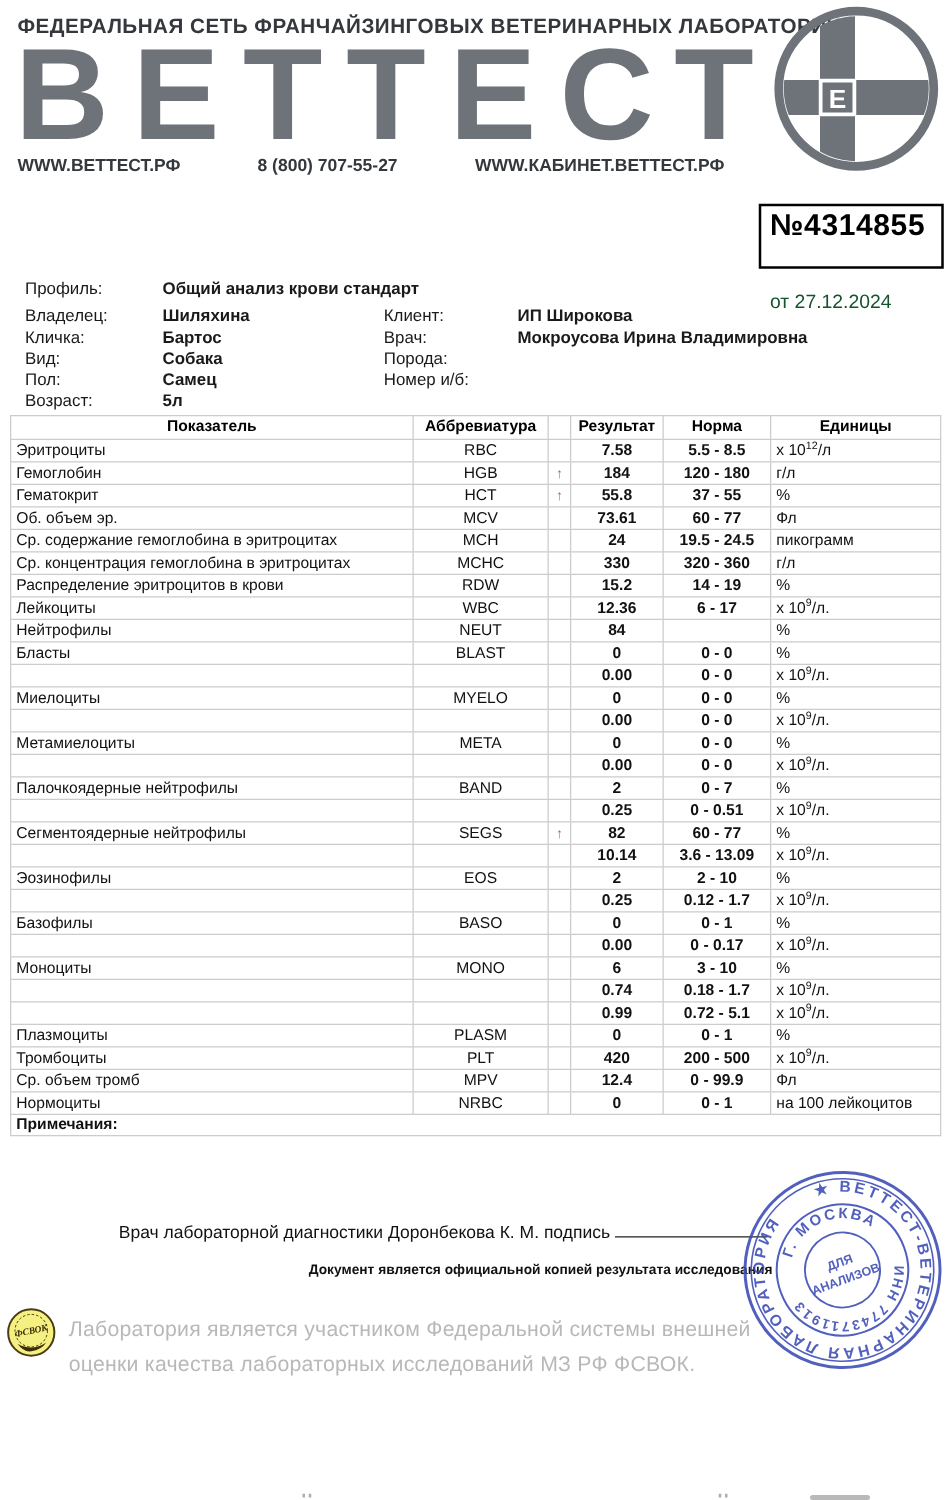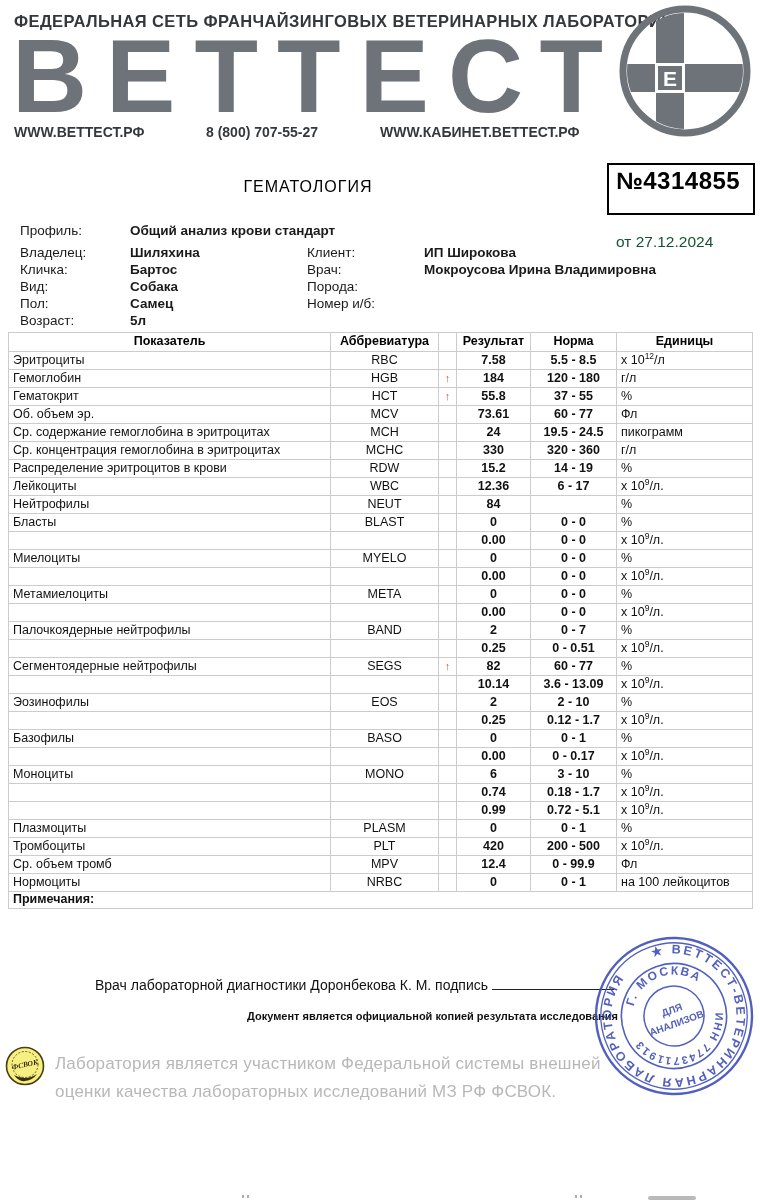--- a/index.html
+++ b/index.html
@@ -21,21 +21,21 @@
   .num-box { position:absolute; left:607px; top:163px; width:148px; height:52px;
              border:2px solid #000; padding:3px 7px 0 7px; background:#fff; }
   .num-box .num { font-size:24px; font-weight:bold; line-height:1.05; letter-spacing:.5px; color:#000; }
   .num-box .date { font-size:15.5px; color:#14532d;margin-top:40px; }
 
   
   .info-row { position:absolute; height:16px; font-size:13.5px; color:#1a1a1a; white-space:nowrap; }
   .info-row .lbl { position:absolute; left:0; }
   .info-row .val { position:absolute; font-weight:bold; }
   .col1 { left:20px; width:300px;text-align:right; } .col1 .val { left:110px; }
-  .col2 { left:307px; width:440px; } .col2 .val { left:117px; }
+  .col2 { left:307px; width:440px; } .col2 .val { left:107px; }
 
   
   .report-table { position:absolute; left:8px; top:332px; width:744px;
                   border-collapse:collapse; table-layout:fixed; font-size:12.5px; color:#111;border-radius:26px; }
   .report-table th, .report-table td { border:1px solid #ccc; height:18px; padding:0 4px;
                   line-height:1.05; white-space:nowrap; overflow:hidden; vertical-align:middle; }
   .report-table th { font-weight:bold; text-align:center; height:19px; color:#000; }
   .report-table td.c { text-align:center; }
   .report-table td.b { font-weight:bold; }
   .report-table td .flag-up { color:#d9534f; font-weight:bold; font-size:11px; }
@@ -81,21 +81,20 @@
       </defs>
     <circle cx="69" cy="69" r="62" fill="none" stroke="#6e737a" stroke-width="7"></circle>
     <g clip-path="url(#logoClip)" fill="#6e737a">
       <rect x="40" y="0" width="28" height="138"></rect>
       <rect x="0" y="62" width="138" height="28"></rect>
     </g>
     <rect x="40.5" y="62.5" width="27" height="27" fill="#6e737a" stroke="#fff" stroke-width="3"></rect>
     <text x="54" y="84" font-size="21" font-weight="bold" fill="#fff" text-anchor="middle" font-family="Liberation Sans, sans-serif">Е</text>
   </svg>
 
-  <div class="report-title">ГЕМАТОЛОГИЯ</div>
   <div class="num-box">
     <div class="num">№4314855</div>
     <div class="date">от 27.12.2024</div>
   </div>
 
   <div class="info-row col1" style="top:223px">
     <span class="lbl">Профиль:</span>
     <span class="val">Общий анализ крови стандарт</span>
   </div>
   <div class="info-row col1" style="top:245px">

